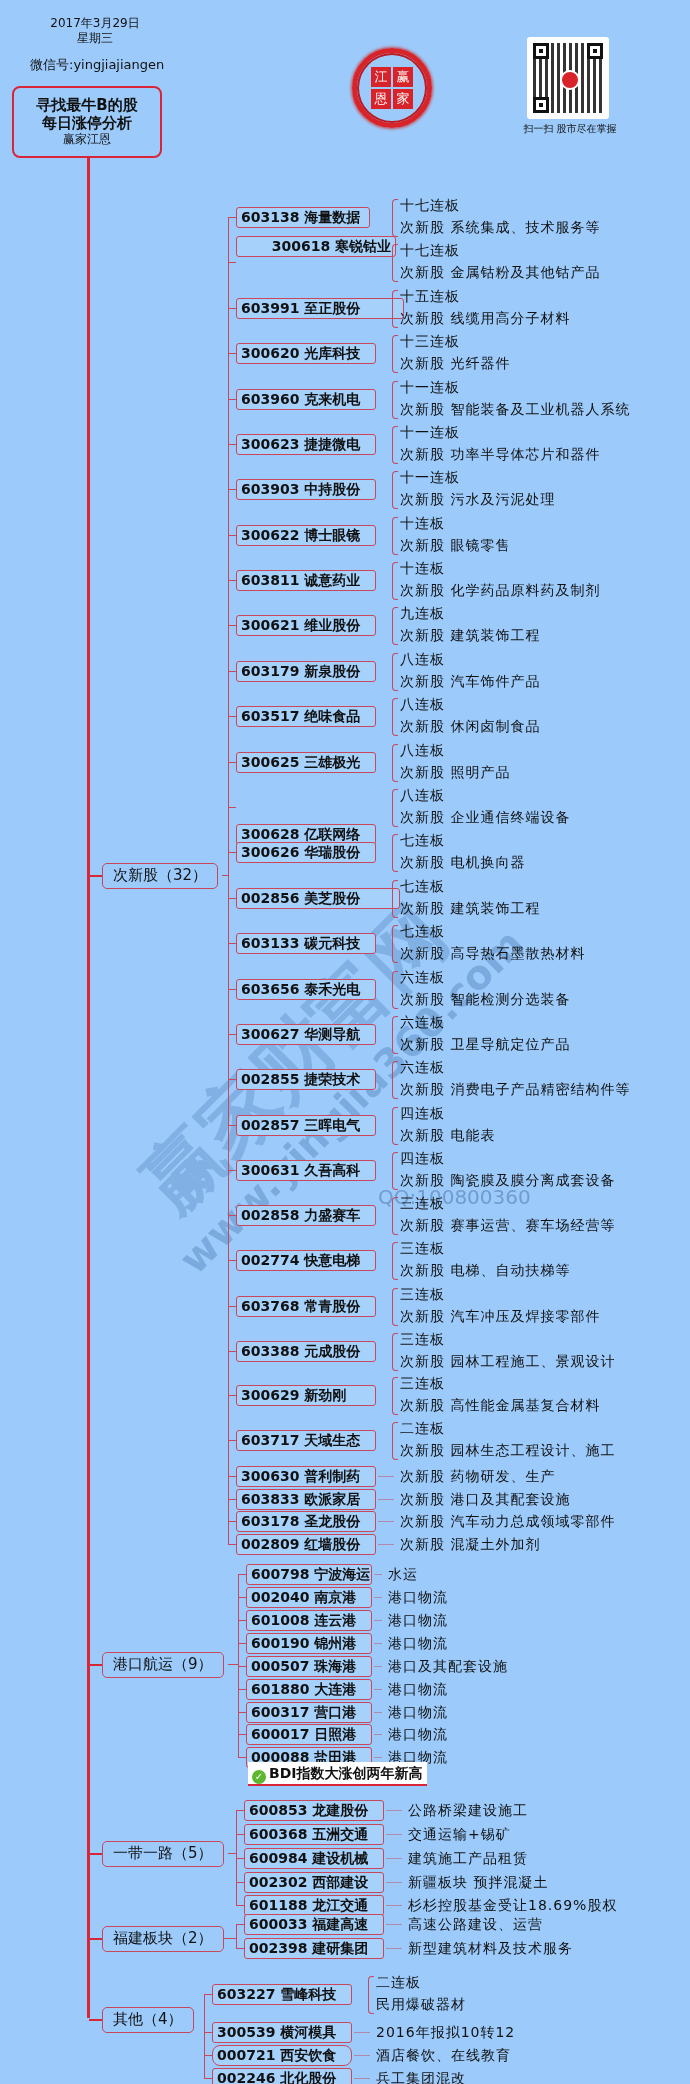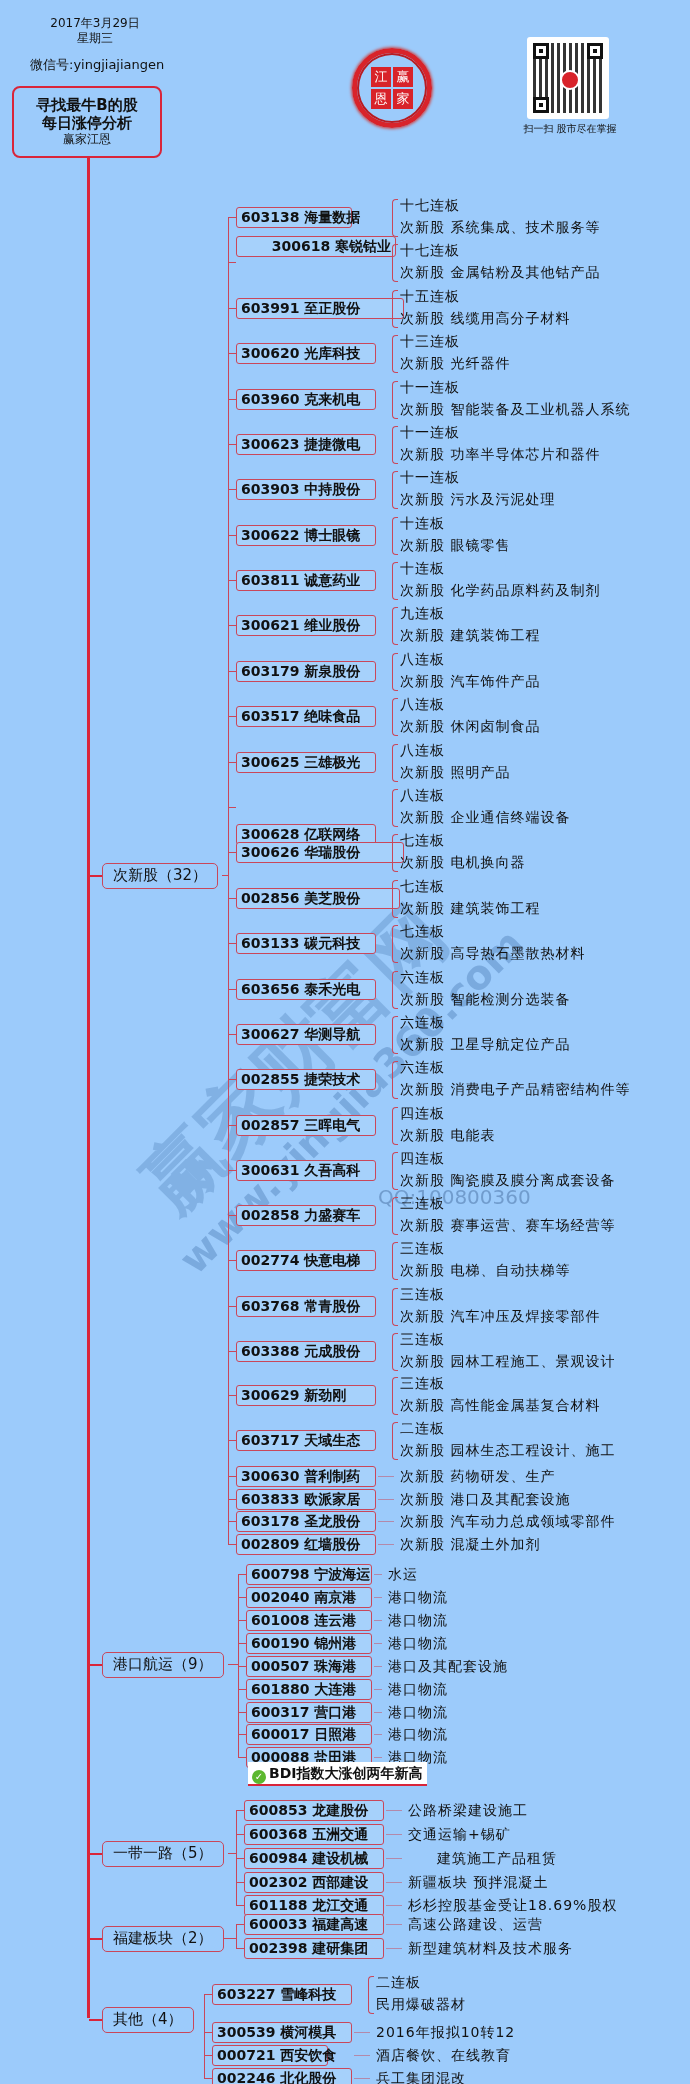--- a/index.html
+++ b/index.html
@@ -73,21 +73,21 @@
 <div class="wm" style="left:170px;top:1250px;font-size:40px;transform:rotate(-45deg);">www.yingjia360.com</div>
 <div class="wm" style="left:378px;top:1185px;font-size:20px;color:rgba(70,110,160,.5);font-weight:normal;">QQ:100800360</div>
 
 <div id="tree">
     <div class="abs spine" style="left: 87px; top: 158px; height: 1860px;"></div>
     <div class="abs line" style="left: 89px; top: 875px; width: 13px; height: 2px; background: rgb(217, 37, 58);"></div>
     <div class="cat" style="left: 102px; top: 863px;">次新股（32）</div>
     <div class="abs line" style="left: 228px; top: 217px; width: 1px; height: 1327px;"></div>
     <div class="abs line" style="left: 222px; top: 875px; width: 6px; height: 1px;"></div>
     <div class="abs line" style="left: 228px; top: 217px; width: 8px; height: 1px;"></div>
-    <div class="stock" style="left: 236px; top: 207px; width: 116px;">603138  海量数据</div>
+    <div class="stock" style="left: 236px; top: 207px; width: 134px;">603138  海量数据</div>
     <div class="brace" style="left: 392px; top: 199px; height: 36px;"></div>
     <div class="desc" style="left: 400px; top: 194px;">十七连板</div>
     <div class="desc" style="left: 400px; top: 216px;">次新股  系统集成、技术服务等</div>
     <div class="abs line" style="left: 228px; top: 262px; width: 8px; height: 1px;"></div>
     <div class="stock" style="left: 236px; top: 236px; width: 160px; text-align: right;">300618  寒锐钴业</div>
     <div class="brace" style="left: 392px; top: 244px; height: 36px;"></div>
     <div class="desc" style="left: 400px; top: 239px;">十七连板</div>
     <div class="desc" style="left: 400px; top: 261px;">次新股  金属钴粉及其他钴产品</div>
     <div class="abs line" style="left: 228px; top: 308px; width: 8px; height: 1px;"></div>
     <div class="stock" style="left: 236px; top: 298px; width: 168px;">603991  至正股份</div>
@@ -143,21 +143,21 @@
     <div class="stock" style="left: 236px; top: 752px; width: 140px;">300625  三雄极光</div>
     <div class="brace" style="left: 392px; top: 744px; height: 36px;"></div>
     <div class="desc" style="left: 400px; top: 739px;">八连板</div>
     <div class="desc" style="left: 400px; top: 761px;">次新股  照明产品</div>
     <div class="abs line" style="left: 228px; top: 807px; width: 8px; height: 1px;"></div>
     <div class="stock" style="left: 236px; top: 824px; width: 140px;">300628  亿联网络</div>
     <div class="brace" style="left: 392px; top: 789px; height: 36px;"></div>
     <div class="desc" style="left: 400px; top: 784px;">八连板</div>
     <div class="desc" style="left: 400px; top: 806px;">次新股  企业通信终端设备</div>
     <div class="abs line" style="left: 228px; top: 852px; width: 8px; height: 1px;"></div>
-    <div class="stock" style="left: 236px; top: 842px; width: 168px;">300626  华瑞股份</div>
+    <div class="stock" style="left: 236px; top: 842px; width: 140px;">300626  华瑞股份</div>
     <div class="brace" style="left: 392px; top: 834px; height: 36px;"></div>
     <div class="desc" style="left: 400px; top: 829px;">七连板</div>
     <div class="desc" style="left: 400px; top: 851px;">次新股  电机换向器</div>
     <div class="abs line" style="left: 228px; top: 898px; width: 8px; height: 1px;"></div>
     <div class="stock" style="left: 236px; top: 888px; width: 164px;">002856  美芝股份</div>
     <div class="brace" style="left: 392px; top: 880px; height: 36px;"></div>
     <div class="desc" style="left: 400px; top: 875px;">七连板</div>
     <div class="desc" style="left: 400px; top: 897px;">次新股  建筑装饰工程</div>
     <div class="abs line" style="left: 228px; top: 943px; width: 8px; height: 1px;"></div>
     <div class="stock" style="left: 236px; top: 933px; width: 140px;">603133  碳元科技</div>
@@ -284,21 +284,21 @@
     <div class="stock" style="left: 244px; top: 1800px; width: 140px;">600853  龙建股份</div>
     <div class="abs line" style="left: 386px; top: 1810px; width: 16px; height: 1px; opacity: 0.5;"></div>
     <div class="desc" style="left: 408px; top: 1799px;">公路桥梁建设施工</div>
     <div class="abs line" style="left: 236px; top: 1834px; width: 8px; height: 1px;"></div>
     <div class="stock" style="left: 244px; top: 1824px; width: 140px;">600368  五洲交通</div>
     <div class="abs line" style="left: 386px; top: 1834px; width: 16px; height: 1px; opacity: 0.5;"></div>
     <div class="desc" style="left: 408px; top: 1823px;">交通运输+锡矿</div>
     <div class="abs line" style="left: 236px; top: 1858px; width: 8px; height: 1px;"></div>
     <div class="stock" style="left: 244px; top: 1848px; width: 140px;">600984  建设机械</div>
     <div class="abs line" style="left: 386px; top: 1858px; width: 16px; height: 1px; opacity: 0.5;"></div>
-    <div class="desc" style="left: 408px; top: 1847px; margin-left: 29px;">建筑施工产品租赁</div>
+    <div class="desc" style="left: 408px; top: 1847px;">建筑施工产品租赁</div>
     <div class="abs line" style="left: 236px; top: 1882px; width: 8px; height: 1px;"></div>
     <div class="stock" style="left: 244px; top: 1872px; width: 140px;">002302  西部建设</div>
     <div class="abs line" style="left: 386px; top: 1882px; width: 16px; height: 1px; opacity: 0.5;"></div>
     <div class="desc" style="left: 408px; top: 1871px;">新疆板块  预拌混凝土</div>
     <div class="abs line" style="left: 236px; top: 1905px; width: 8px; height: 1px;"></div>
     <div class="stock" style="left: 244px; top: 1895px; width: 140px;">601188  龙江交通</div>
     <div class="abs line" style="left: 386px; top: 1905px; width: 16px; height: 1px; opacity: 0.5;"></div>
     <div class="desc" style="left: 408px; top: 1894px;">杉杉控股基金受让18.69%股权</div>
     <div class="abs line" style="left: 89px; top: 1938px; width: 13px; height: 2px; background: rgb(217, 37, 58);"></div>
     <div class="cat" style="left: 102px; top: 1926px;">福建板块（2）</div>
@@ -319,20 +319,20 @@
     <div class="abs line" style="left: 204px; top: 1994px; width: 8px; height: 1px;"></div>
     <div class="stock" style="left: 212px; top: 1984px; width: 140px;">603227  雪峰科技</div>
     <div class="brace" style="left: 368px; top: 1976px; height: 36px;"></div>
     <div class="desc" style="left: 376px; top: 1971px;">二连板</div>
     <div class="desc" style="left: 376px; top: 1993px;">民用爆破器材</div>
     <div class="abs line" style="left: 204px; top: 2032px; width: 8px; height: 1px;"></div>
     <div class="stock" style="left: 212px; top: 2022px; width: 140px;">300539  横河模具</div>
     <div class="abs line" style="left: 354px; top: 2032px; width: 16px; height: 1px; opacity: 0.5;"></div>
     <div class="desc" style="left: 376px; top: 2021px;">2016年报拟10转12</div>
     <div class="abs line" style="left: 204px; top: 2055px; width: 8px; height: 1px;"></div>
-    <div class="stock" style="left: 212px; top: 2045px; width: 116px;">000721  西安饮食</div>
+    <div class="stock" style="left: 212px; top: 2045px; width: 140px; border-radius: 8px;">000721  西安饮食</div>
     <div class="abs line" style="left: 354px; top: 2055px; width: 16px; height: 1px; opacity: 0.5;"></div>
     <div class="desc" style="left: 376px; top: 2044px;">酒店餐饮、在线教育</div>
     <div class="abs line" style="left: 204px; top: 2078px; width: 8px; height: 1px;"></div>
     <div class="stock" style="left: 212px; top: 2068px; width: 140px;">002246  北化股份</div>
     <div class="abs line" style="left: 354px; top: 2078px; width: 16px; height: 1px; opacity: 0.5;"></div>
     <div class="desc" style="left: 376px; top: 2067px;">兵工集团混改</div>
   </div>
 
 </body></html>

